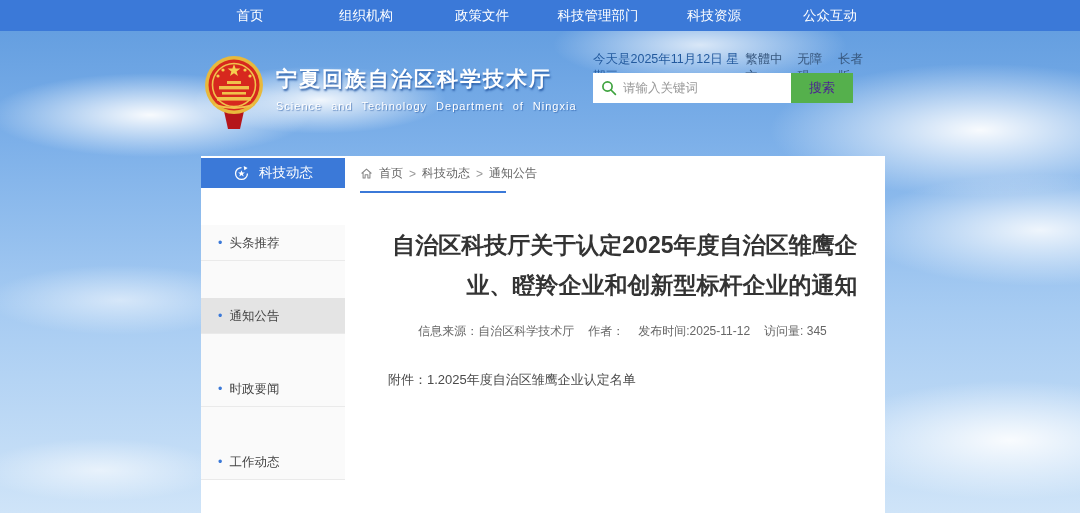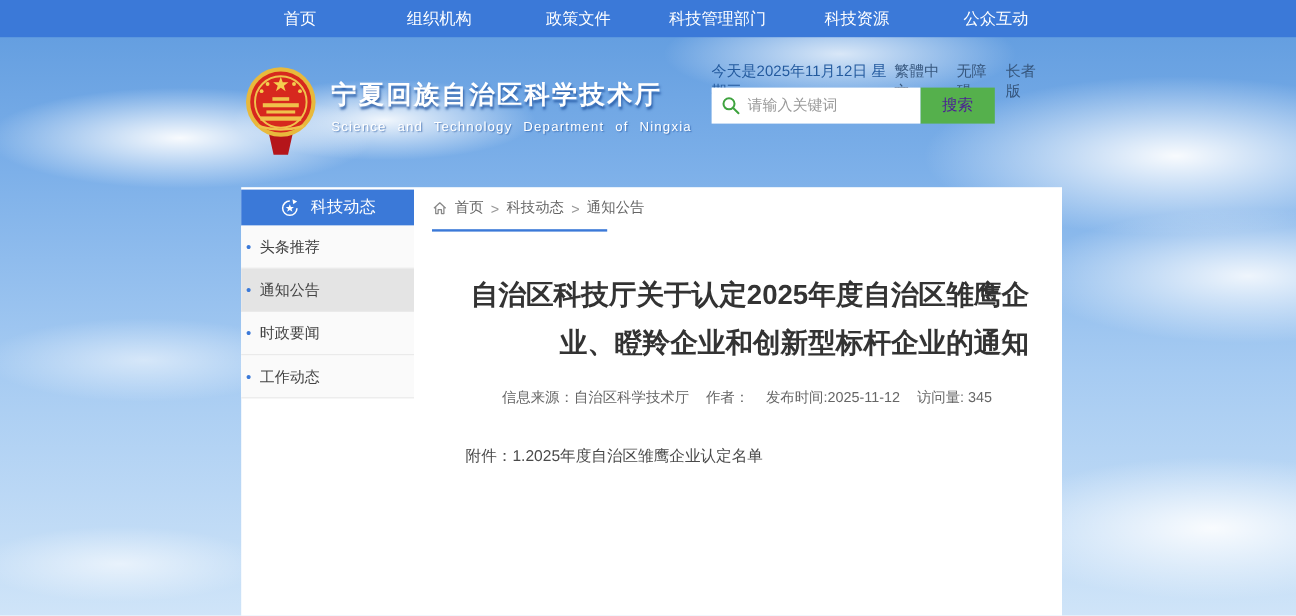--- a/index.html
+++ b/index.html
@@ -42,21 +42,21 @@
 
   .topbar-right {
     position:absolute; left:593px; top:51px; width:278px;
     display:flex; justify-content:space-between; align-items:center;
     font-size:12.5px; color:#235a9e;
   }
   .quick-links { display:flex; gap:8px; }
   .quick-links span { cursor:pointer; color:#37577e; }
 
   .search-bar { position:absolute; left:593px; top:73px; width:265px; height:30px; display:flex; }
-  .search-input-wrap { position:relative; width:174px; height:30px; background:#0f172a; }
+  .search-input-wrap { position:relative; width:198px; height:30px; background:#0f172a; }
   .search-input-wrap svg { position:absolute; left:8px; top:7px; }
   .search-input {
     width:100%; height:100%; border:none; outline:none; padding-left:30px;
     font-size:12.5px; color:#333; font-family:inherit;
   }
   .search-input::placeholder { color:#999; }
   .search-btn {
     width:62px; height:30px; border:none; background:#55b04c; color:#4c1d95;
     font-size:13px; cursor:pointer; font-family:inherit;
   }
@@ -65,22 +65,22 @@
   .content-wrap { position:absolute; left:201px; top:156px; width:684px; height:373px; background:#fff; }
 
   
   .sidebar { position:absolute; left:0; top:2px; width:144px; }
   .side-head {
     height:30px; background:#3b79d8; color:#fff; font-size:13.5px;
     display:flex; align-items:center; justify-content:center; gap:9px;
   }
   .side-menu { background:#fafafa; }
   .side-item {
-    height:36px; line-height:36px; padding-left:4px; font-size:12.5px; color:#444;
-    border-bottom:1px solid #eaeaea; cursor:pointer; white-space:nowrap;
+    height:36px; line-height:36px; padding-left:17px; font-size:12.5px; color:#444;
+    border-bottom:1px solid #eaeaea; cursor:pointer; white-space:nowrap;margin-top:37px;
   }
   .side-item::before { content:"•"; color:#3b79d8; margin-right:7px; }
   .side-item.active { background:#e4e4e4; }
 
   
   .main { position:absolute; left:159px; top:0; width:525px; }
   .breadcrumb {
     padding-top:9px; font-size:12px; color:#666;
     display:flex; align-items:center; gap:6px;
   }

